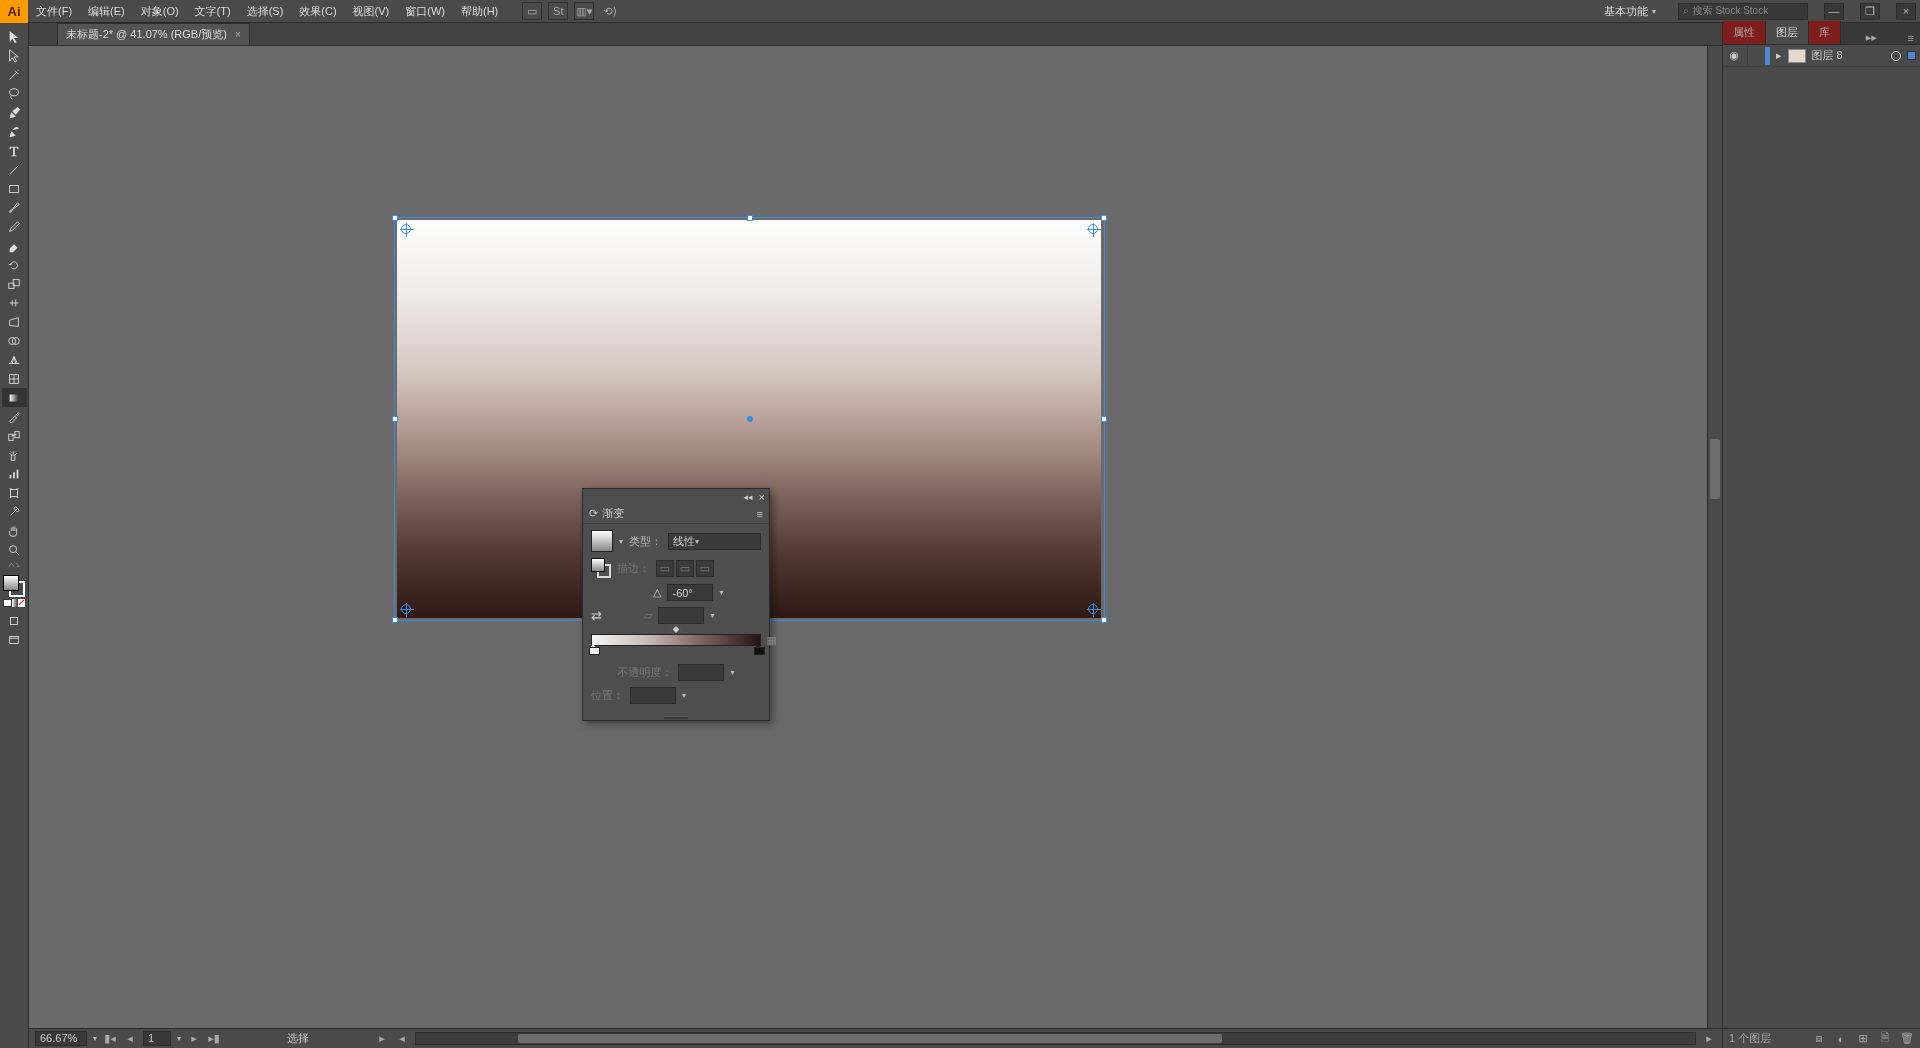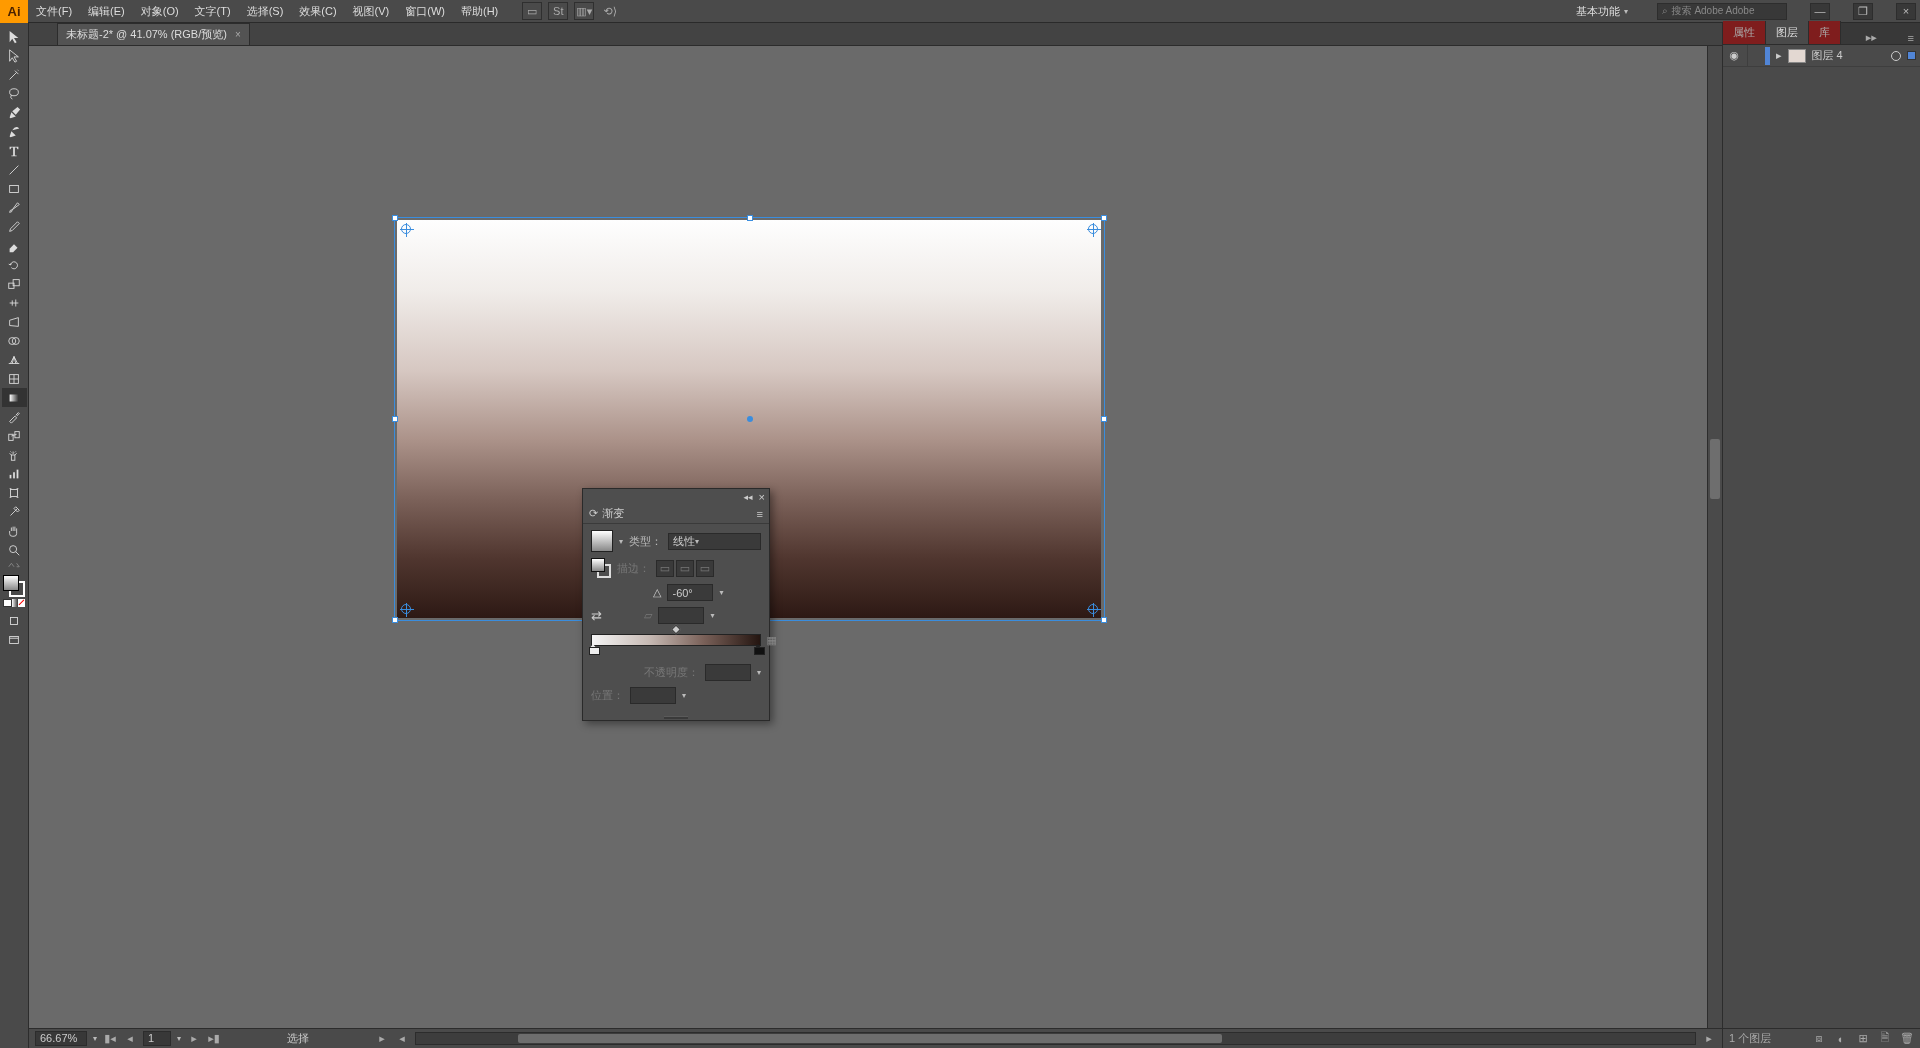--- a/index.html
+++ b/index.html
@@ -1,20 +1,20 @@
 <!DOCTYPE html>
 <html><head>
 <meta charset="utf-8">
 <style>
 *{margin:0;padding:0;box-sizing:border-box;font-family:"Microsoft YaHei",sans-serif;user-select:none}
 html,body{width:1920px;height:1048px;background:#535353;overflow:hidden;color:#ccc;font-size:11px}
 .menubar{height:23px;background:#4a4a4a;display:flex;align-items:center;border-bottom:1px solid #2a2a2a}
 .app-logo{width:28px;height:23px;background:#ff9a00;color:#4a2200;display:flex;align-items:center;justify-content:center;font-weight:bold;font-size:13px}
 .menu-item{padding:0 8px;height:23px;display:flex;align-items:center;color:#ddd;cursor:default}
-.menubar-right{margin-left:auto;display:flex;align-items:center;gap:23px;padding-right:4px}
+.menubar-right{margin-left:auto;display:flex;align-items:center;gap:16px;padding-right:4px}
 .workspace-switch{display:flex;align-items:center;gap:4px;color:#ddd;padding:0 6px}
 .search-stock{background:#383838;border:1px solid #2d2d2d;width:130px;height:17px;display:flex;align-items:center;gap:4px;padding:0 4px;color:#888;font-size:10px}
 .win-btn{width:20px;height:17px;background:#383838;display:flex;align-items:center;justify-content:center;color:#bbb;border:1px solid #2d2d2d}
 .mb-icon{width:20px;height:18px;display:flex;align-items:center;justify-content:center;border:1px solid #2f2f2f;background:#4a4a4a;color:#aaa;margin-left:4px}
 .main{display:flex;height:1025px}
 .canvas-area{flex:1;display:flex;flex-direction:column;position:relative}
 .tabbar{height:23px;background:#434343;display:flex;align-items:flex-end;border-bottom:1px solid #2c2c2c}
 .doc-tab{height:22px;background:#535353;border:1px solid #2c2c2c;border-bottom:none;display:flex;align-items:center;padding:0 8px;color:#ddd;margin-left:28px;gap:8px}
 .doc-tab .x{color:#aaa;font-size:10px}
 .canvas-viewport{flex:1;background:#6a6a6a;position:relative;overflow:hidden}
@@ -100,21 +100,21 @@
     <div class="mb-icon">▥▾</div>
     <div class="mb-icon" style="border:none;background:none">⟲⟩</div>
   </div>
   <div class="menubar-right">
     <div class="workspace-switch">
       <span>基本功能</span>
       <span class="caret">▾</span>
     </div>
     <div class="search-stock">
       <span>⌕</span>
-      <span>搜索 Adobe Adobe</span>
+      <span>搜索 Stock Stock</span>
     </div>
     <div class="win-btn">—</div>
     <div class="win-btn">❐</div>
     <div class="win-btn">×</div>
   </div>
 </div>
 
 <div class="main">
 
   <div class="toolbox">
@@ -379,21 +379,21 @@
             <div class="gp-input gp-disabled"></div>
             <span class="caret gp-disabled">▾</span>
           </div>
           <div class="grad-bar-wrap">
             <div class="midpt"></div>
             <div class="grad-bar"></div>
             <div class="stop left" style="left:-2px"></div>
             <div class="stop right" style="right:-2px"></div>
             <span style="position:absolute;right:-16px;top:0;color:#888">▦</span>
           </div>
-          <div class="gp-row gp-disabled" style="margin-top:12px;justify-content:flex-end">
+          <div class="gp-row gp-disabled" style="margin-top:12px;justify-content:center">
             <span>不透明度：</span>
             <div class="gp-input"></div>
             <span class="caret">▾</span>
           </div>
           <div class="gp-row gp-disabled" style="">
             <span>位置：</span>
             <div class="gp-input"></div>
             <span class="caret">▾</span>
           </div>
         </div>
@@ -436,21 +436,21 @@
       <div class="ptab">库</div>
       <div class="ptab-opts">▸▸</div>
       <div class="ptab-opts">≡</div>
     </div>
     <div class="layer-row">
       <div class="eye">◉</div>
       <div style="width:12px;border-left:1px solid #3e3e3e;height:100%"></div>
       <div class="layer-bar"></div>
       <span>▸</span>
       <div class="layer-thumb"></div>
-      <span>图层 4</span>
+      <span>图层 8</span>
       <div class="target-ring"></div>
       <div class="sel-ind"></div>
     </div>
     <div class="panel-foot">
       <span>1 个图层</span>
       <div style="margin-left:auto;display:flex;gap:8px">
         <span class="ico">⧈</span>
         <span class="ico">◐</span>
         <span class="ico">⊞</span>
         <span class="ico">🗎</span>

